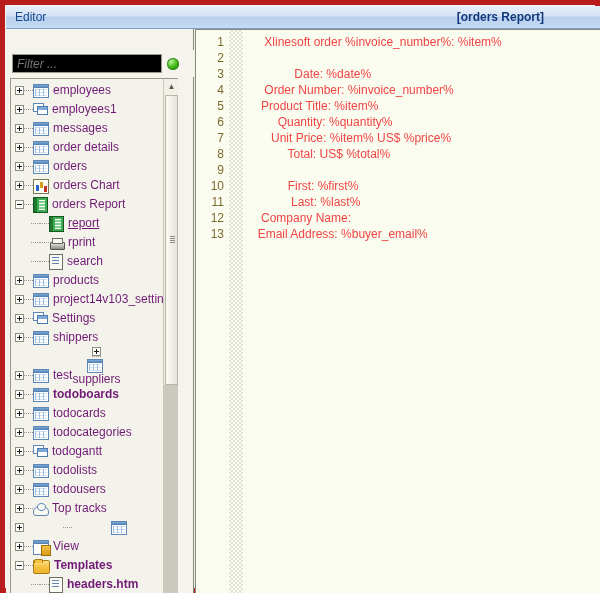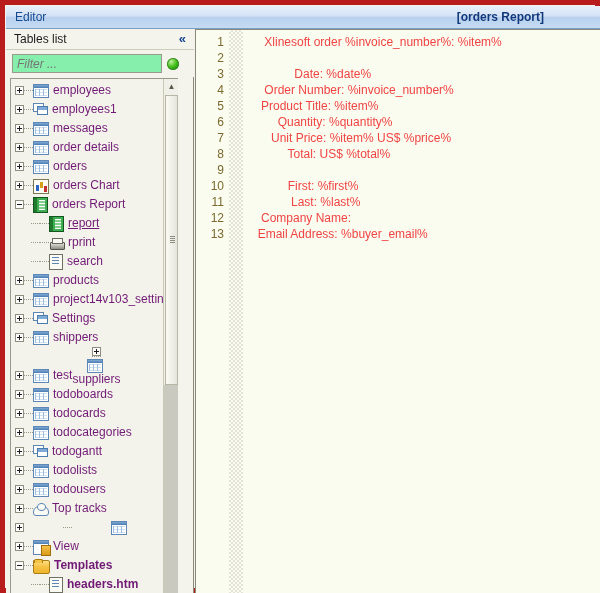--- a/index.html
+++ b/index.html
@@ -73,21 +73,21 @@
     width: 188px; height: 27px;
     box-sizing: border-box;
     display: flex; align-items: center;
     background: #f5f4ec;
   }
   .filter-input {
     margin-left: 6px;
     width: 150px; height: 19px;
     box-sizing: border-box;
     border: 1px solid #9a9a8c;
-    background: #86efac;
+    background: #000000;
     font-family: "Liberation Sans", sans-serif;
     font-size: 12px;
     font-style: italic;
     color: #777777;
     padding: 0 4px;
     outline: none;
   }
   .status-orb {
     margin-left: 5px;
     width: 12px; height: 12px;
@@ -401,24 +401,20 @@
 
 <div class="window">
 
   <div class="titlebar">
     <span class="app-title">Editor</span>
     <span class="doc-title">[orders Report]</span>
   </div>
 
   <div class="left-panel">
 
-    <div class="panel-header">
-      <span class="ph-label">Tables list</span>
-      <span class="collapse-btn">«</span>
-    </div>
 
     <div class="filter-row">
       <input class="filter-input" type="text" placeholder="Filter ..." style="">
       <span class="status-orb"></span>
     </div>
 
     <div class="tree-wrap">
       <div class="tree" id="tree-root">
           <div class="node" style="padding-left: 4px;">
             <span class="twisty plus"></span>
@@ -509,21 +505,21 @@
             <span class="dots"></span>
             <span class="ico ico-table"></span>
             <span class="label">suppliers</span>
           </div>
           <div class="node" style="padding-left: 4px; text-align: right;">
             <span class="twisty plus"></span>
             <span class="dots"></span>
             <span class="ico ico-table"></span>
             <span class="label">test</span>
           </div>
-          <div class="node" style="padding-left: 4px;">
+          <div class="node" style="padding-left: 4px; font-weight: bold;">
             <span class="twisty plus"></span>
             <span class="dots"></span>
             <span class="ico ico-table"></span>
             <span class="label">todoboards</span>
           </div>
           <div class="node" style="padding-left: 4px;">
             <span class="twisty plus"></span>
             <span class="dots"></span>
             <span class="ico ico-table"></span>
             <span class="label">todocards</span>

